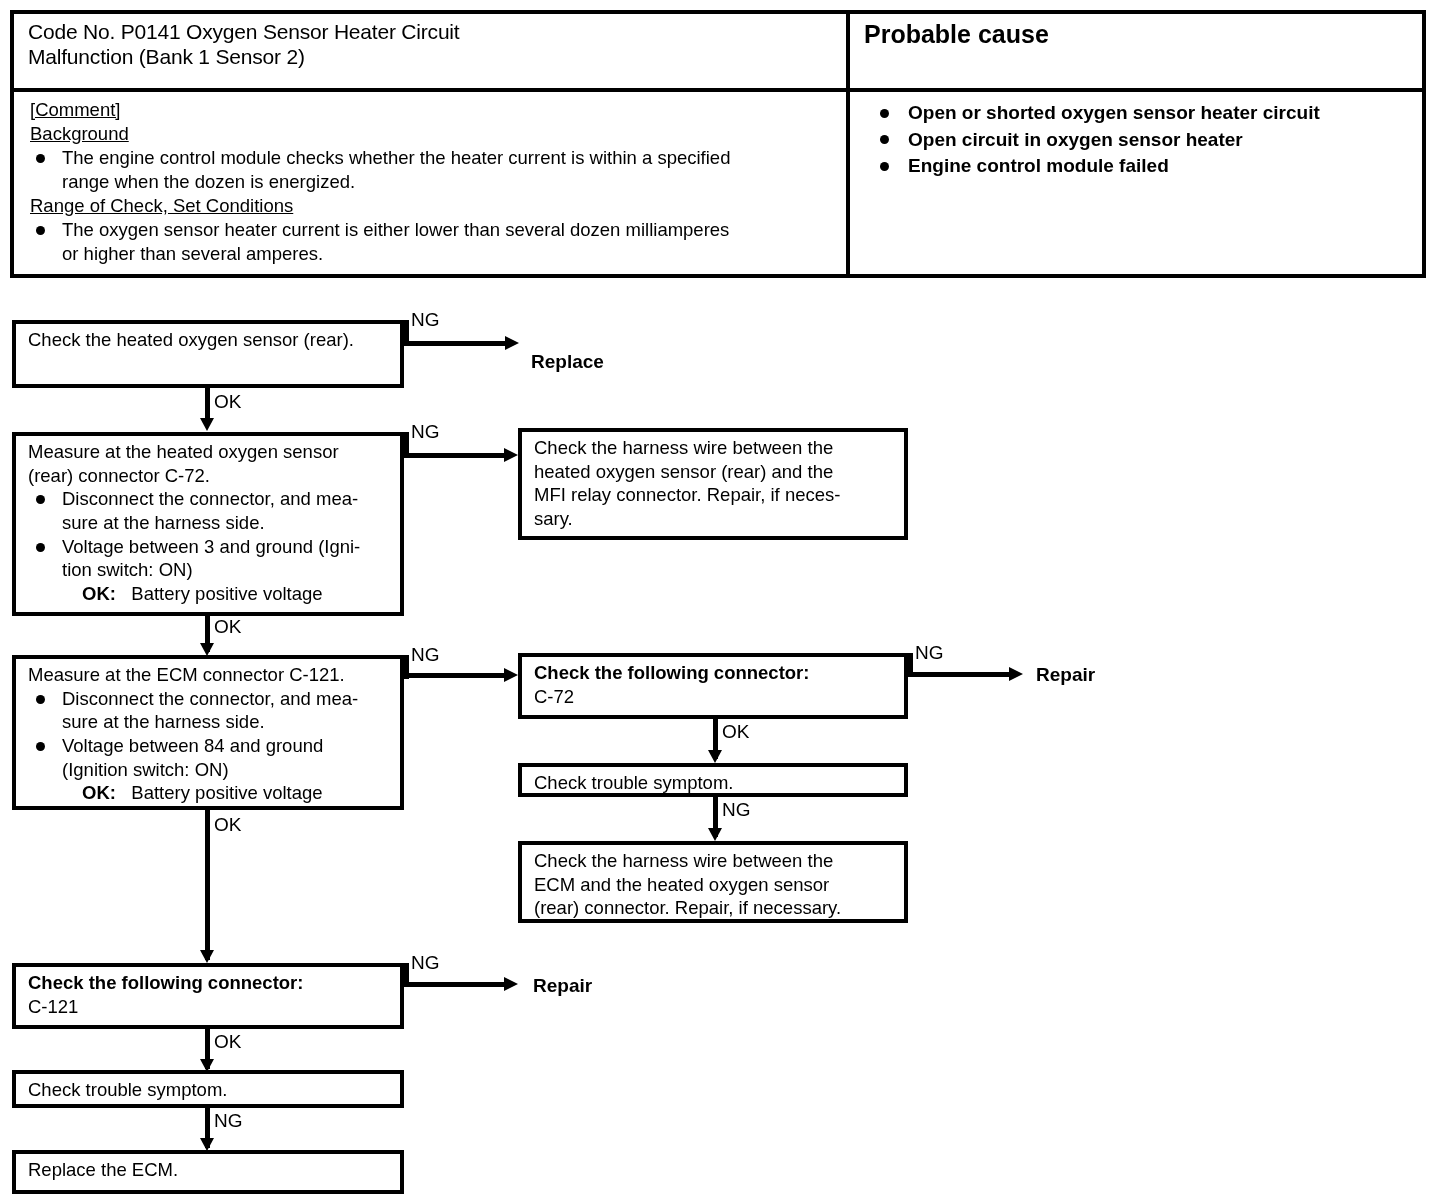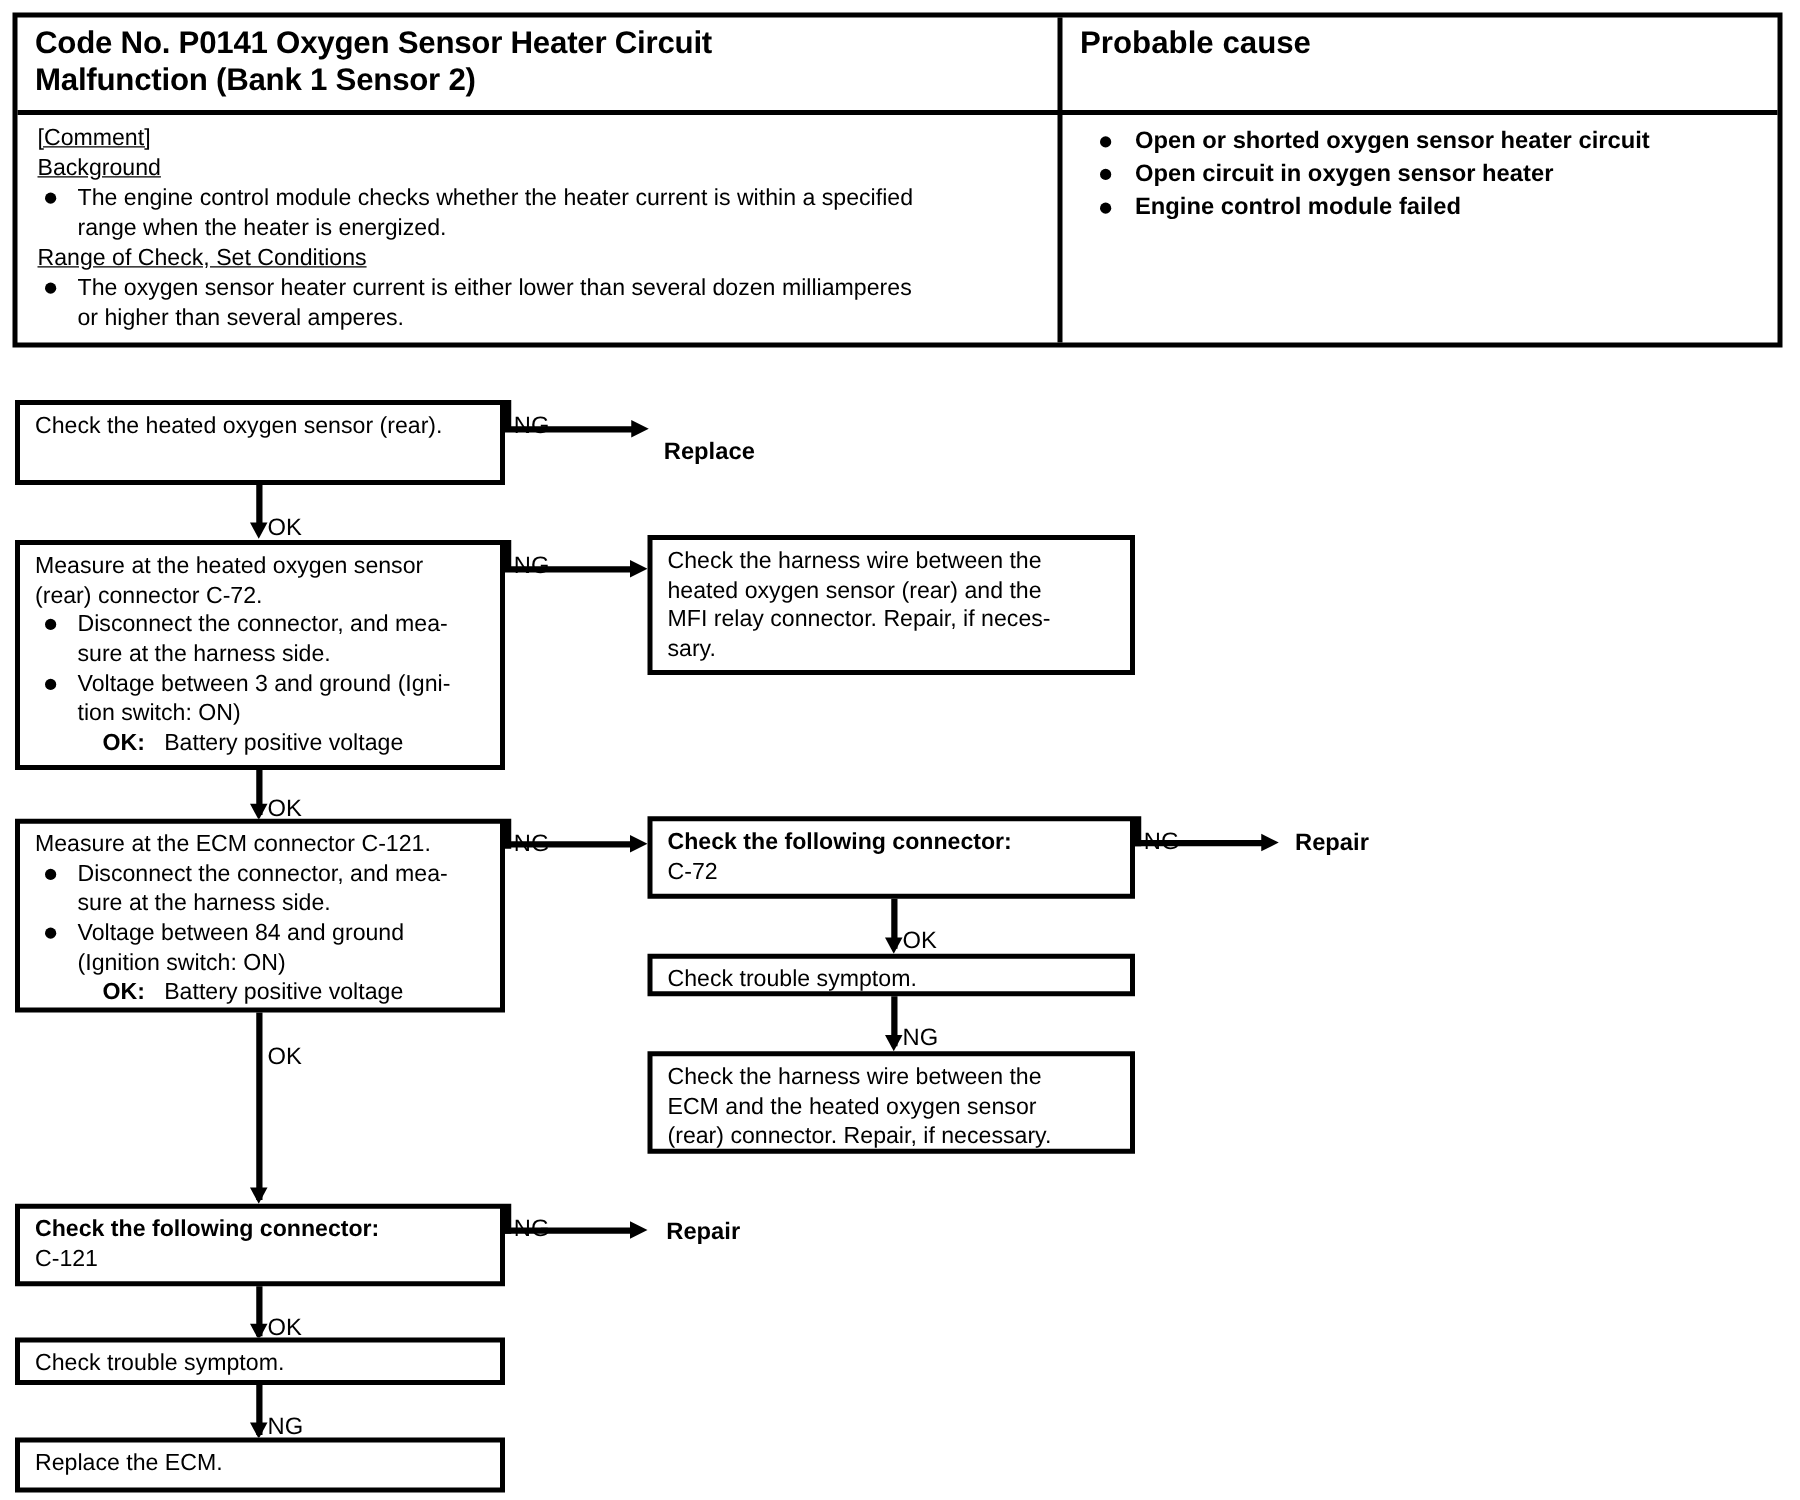--- a/index.html
+++ b/index.html
@@ -23,21 +23,21 @@
     border: 4px solid #000;
   }
   .tbl-row { display: flex; width: 100%; }
   #tbl-header-row { height: 78px; border-bottom: 4px solid #000; }
   #tbl-body-row   { height: 182px; }
 
   .cell-left  { width: 836px; border-right: 4px solid #000; position: relative; }
   .cell-right { flex: 1; position: relative; }
 
   .code-title {
-    font-size: 25px; font-weight: bold; line-height: 1.18;
+    font-size: 21px; font-weight: normal; line-height: 1.18;
     padding: 6px 10px 0 14px; letter-spacing: -0.2px;
   }
   .probable-title {
     font-size: 25px; font-weight: bold; line-height: 1.18;
     padding: 6px 10px 0 14px;
   }
 
   .comment-body {
     padding: 6px 12px 0 16px;
     font-size: 18.5px; line-height: 1.30;
@@ -82,21 +82,20 @@
   .term-label {
     position: absolute;
     font-size: 19px; font-weight: bold;
     white-space: nowrap;
   }
   
   .edge-label {
     position: absolute;
     font-size: 19px;
     white-space: nowrap;
-    margin-top: 21px;
   }
 
   
   .vline { position: absolute; background: #000; width: 5px; }
   .hline { position: absolute; background: #000; height: 5px; }
   .arrow-down {
     position: absolute;
     width: 0; height: 0;
     border-left: 7px solid transparent;
     border-right: 7px solid transparent;
@@ -130,21 +129,21 @@
   <div class="tbl-row" id="tbl-body-row">
     <div class="cell-left">
       <div class="comment-body">
         <div class="plain-line">[Comment]</div>
         <div class="plain-line">Background</div>
         <ul class="blist">
           <li>
             <span class="bullet"></span>
             <span>The engine control module checks whether the heater current is within a specified</span>
             <br>
-            <span>range when the heater is energized.</span>
+            <span>range when the dozen is energized.</span>
           </li>
         </ul>
         <div class="plain-line">Range of Check, Set Conditions</div>
         <ul class="blist">
           <li>
             <span class="bullet"></span>
             <span>The oxygen sensor heater current is either lower than several dozen milliamperes</span>
             <br>
             <span>or higher than several amperes.</span>
           </li>

